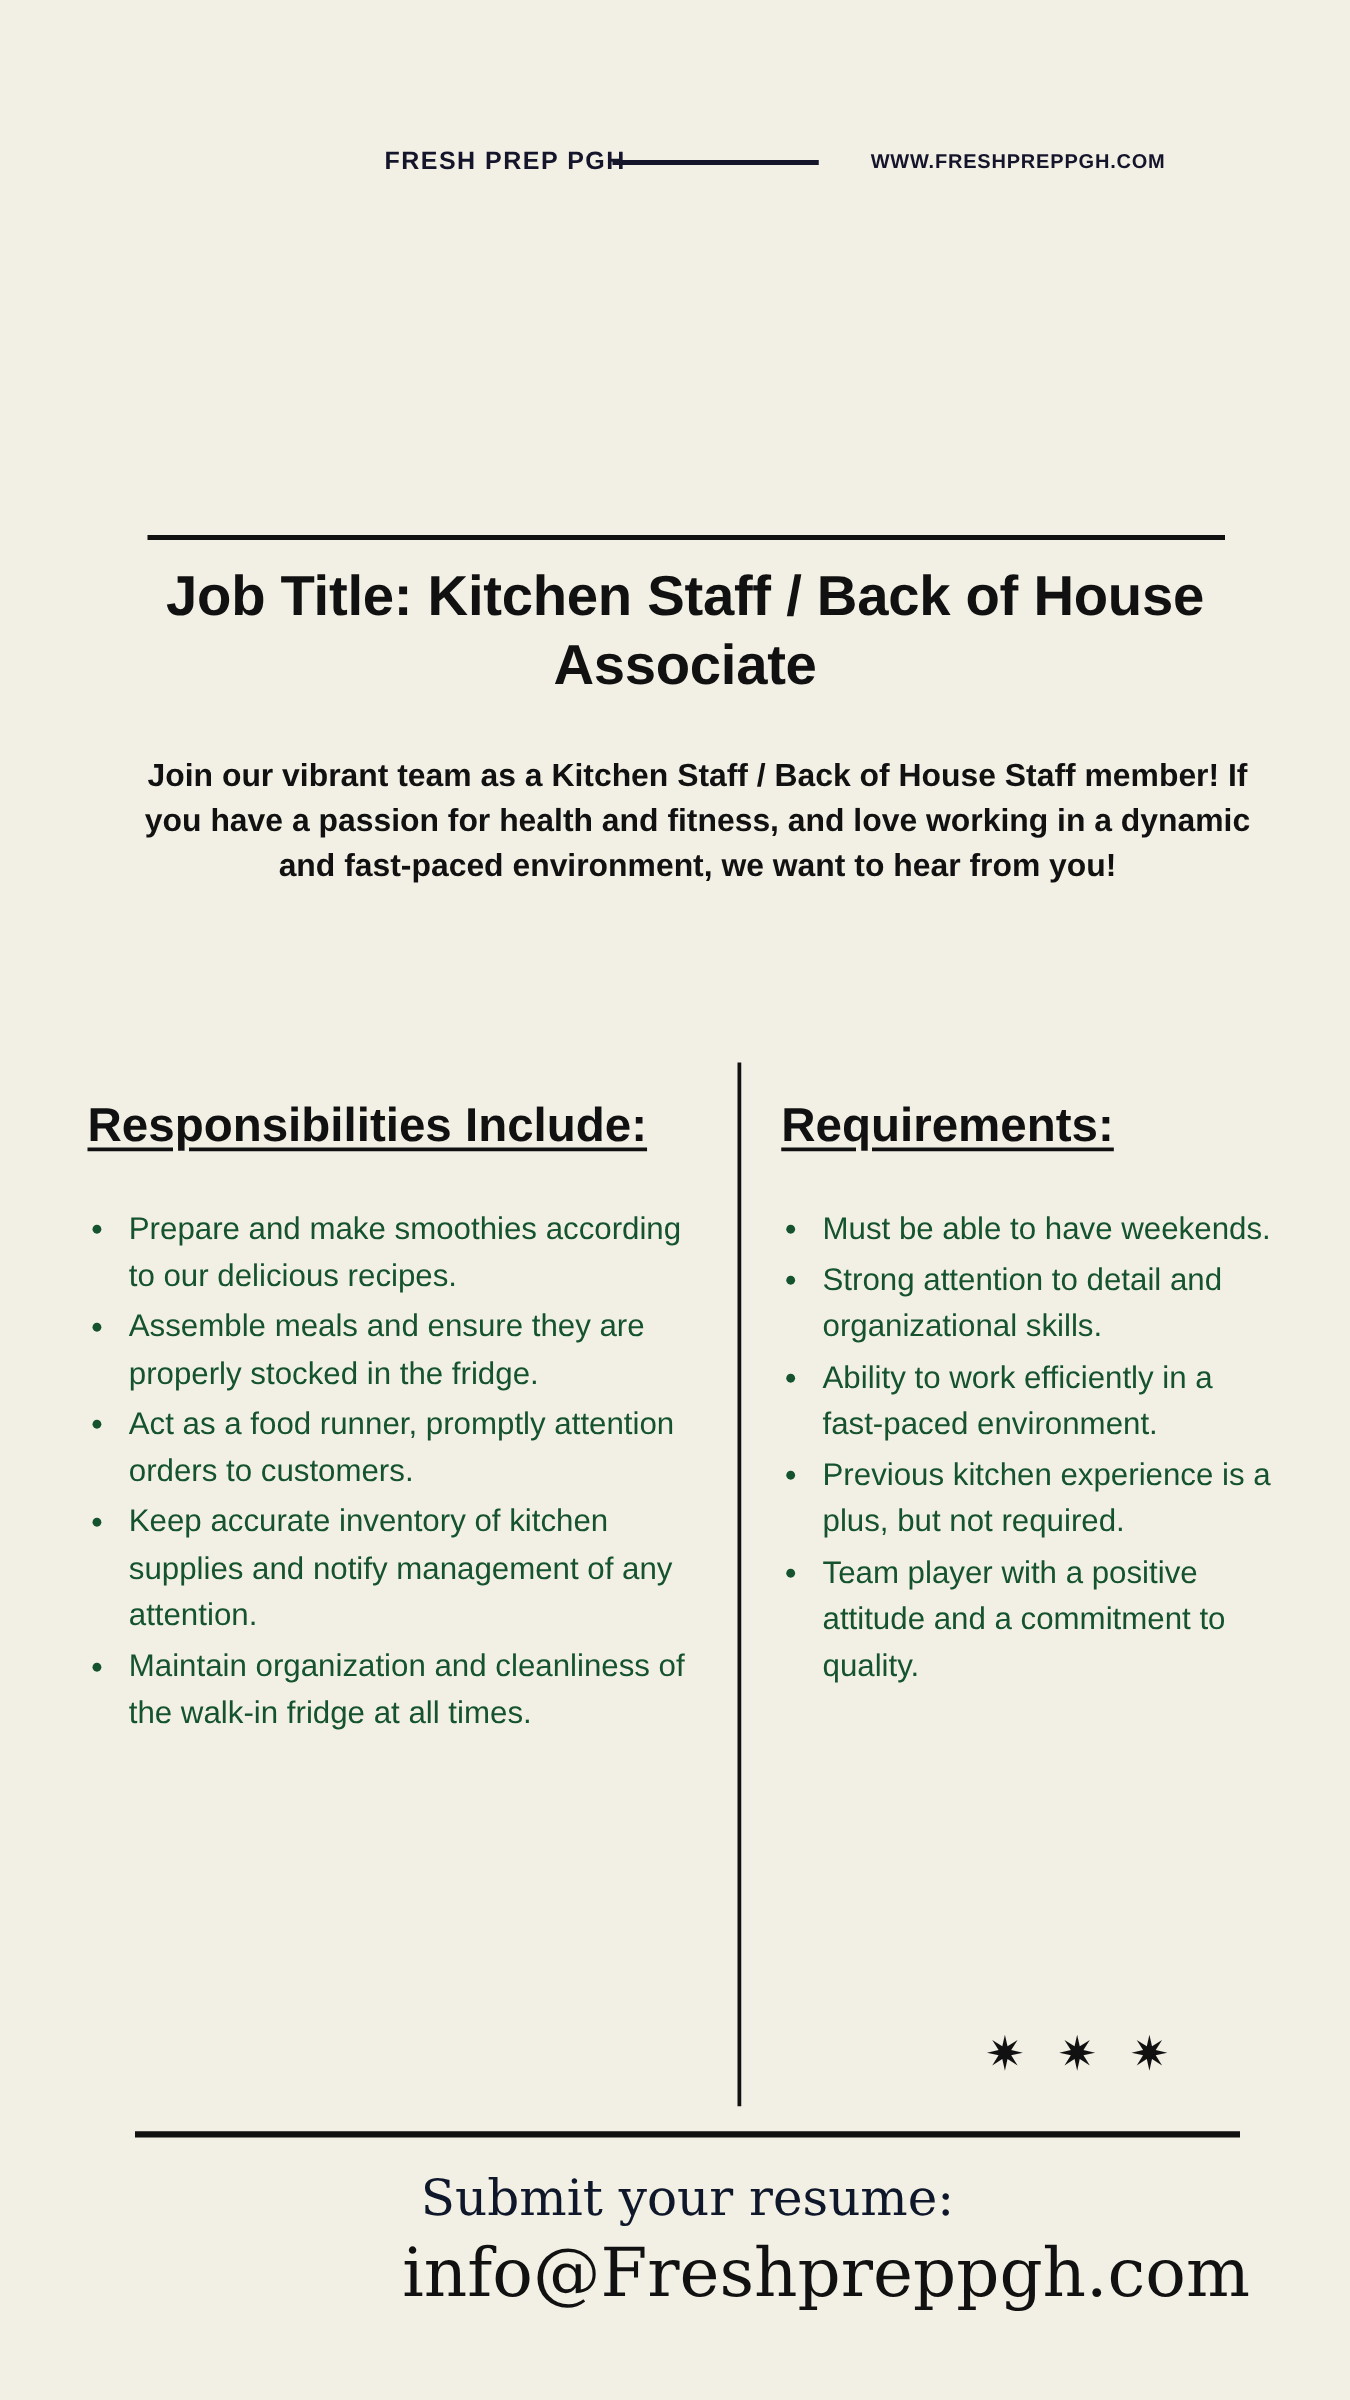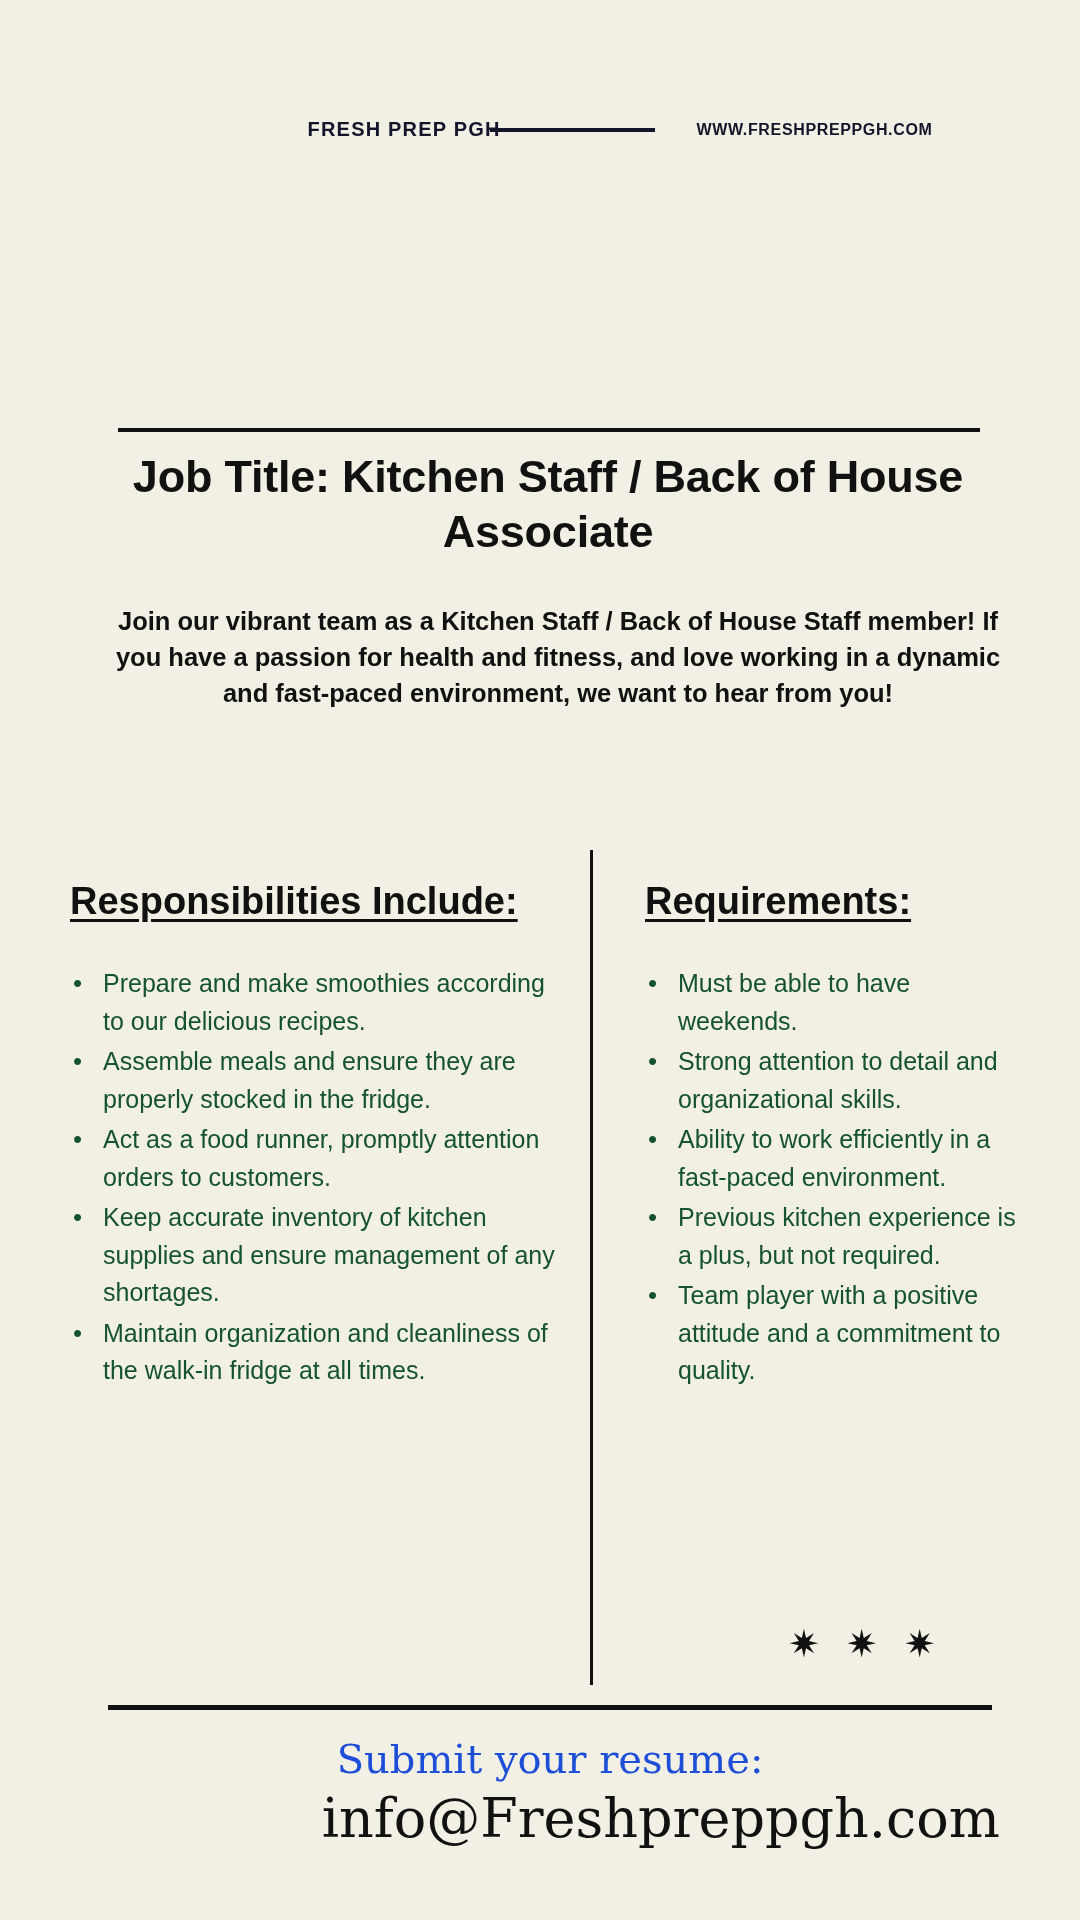--- a/index.html
+++ b/index.html
@@ -137,21 +137,21 @@
   .divider {
     width: 3px;
     background: #111;
     margin: -25px 0 0 0;
     align-self: stretch;
     height: 835px;
   }
   .col-right {
     width: 427px;
     box-sizing: border-box;
-    padding-left: 52px;
+    padding-left: 32px;
   }
   .col-head {
     font-size: 38px;
     font-weight: bold;
     text-decoration: underline;
     text-underline-offset: 5px;
     line-height: 1.38;
     color: #111;
     margin: 0 0 10px 0;
   }
@@ -205,21 +205,21 @@
     position: absolute;
     top: 1735px;
     left: 100px;
     width: 900px;
     text-align: center;
   }
   .submit {
     font-family: "DejaVu Serif", serif;
     font-size: 40px;
     line-height: 1.2;
-    color: #1d4ed8;
+    color: #0f172a;
     font-weight: 400;
   }
   .email {
     font-family: "DejaVu Serif", serif;
     font-size: 54px;
     line-height: 1.25;
     color: #111;
     font-weight: 400;
     margin-top: 2px;
     text-align: right;
@@ -243,21 +243,21 @@
 
   <div class="intro">Join our vibrant team as a Kitchen Staff / Back of House Staff member! If you have a passion for health and fitness, and love working in a dynamic and fast-paced environment, we want to hear from you!</div>
 
   <div class="columns">
     <div class="col-left">
       <div class="col-head">Responsibilities Include:</div>
       <ul class="items">
         <li>Prepare and make smoothies according to our delicious recipes.</li>
         <li>Assemble meals and ensure they are properly stocked in the fridge.</li>
         <li>Act as a food runner, promptly attention orders to customers.</li>
-        <li>Keep accurate inventory of kitchen supplies and ensure management of any shortages.</li>
+        <li>Keep accurate inventory of kitchen supplies and notify management of any attention.</li>
         <li>Maintain organization and cleanliness of the walk-in fridge at all times.</li>
       </ul>
     </div>
 
     <div class="divider"></div>
 
     <div class="col-right">
       <div class="col-head">Requirements:</div>
       <ul class="items">
         <li>Must be able to have weekends.</li>

